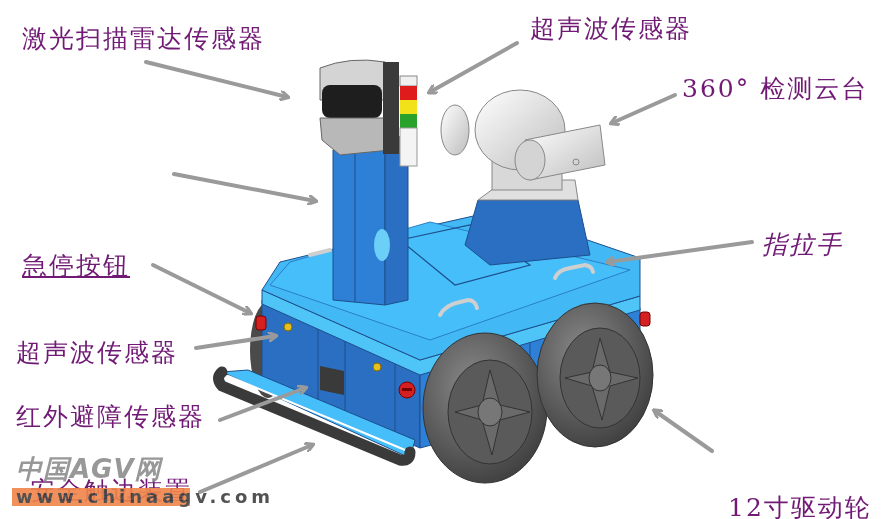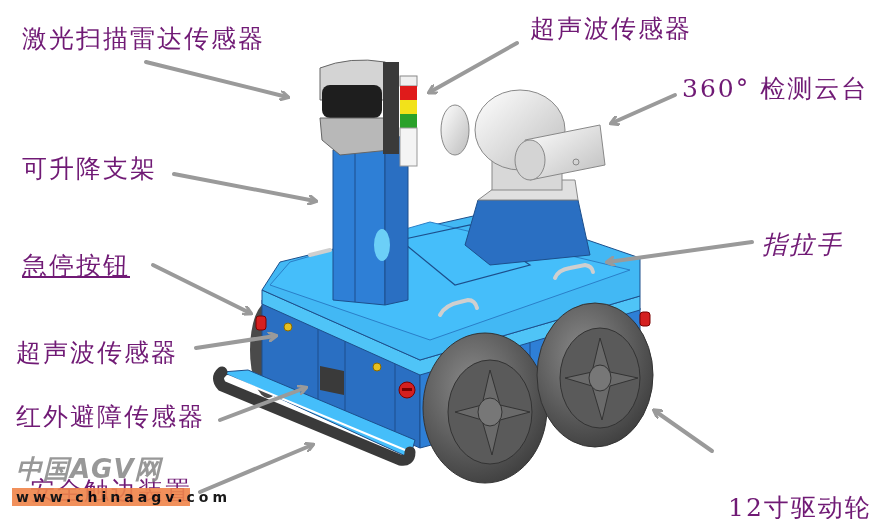--- a/index.html
+++ b/index.html
@@ -7,21 +7,21 @@
            font-family: "DejaVu Serif", "Liberation Serif", serif; }
     .stage { position: absolute; left: 0; top: 0; width: 884px; height: 519px; }
     .label { position: absolute; font-size: 25px; color: #701a75; white-space: nowrap;
              letter-spacing: 2px; line-height: 1; font-family: "DejaVu Serif", "Liberation Serif", serif; }
     svg.art { position: absolute; left: 0; top: 0; }
     .wm { position: absolute; left: 12px; top: 452px; width: 180px; height: 58px; }
     .wm-title { position: absolute; left: 4px; top: 0; font-family: "DejaVu Sans", sans-serif;
                 font-weight: bold; font-size: 26px; color: #8d8d8d; letter-spacing: 1px;
                 font-style: italic; opacity: 0.9; }
     .wm-url { position: absolute; left: 0; top: 36px; width: 178px; height: 18px; background: #f0854a;
-              color: #000000; font-family: "DejaVu Sans", sans-serif; font-size: 14px; font-weight: bold;
+              color: #404040; font-family: "DejaVu Sans", sans-serif; font-size: 18px; font-weight: bold;
               letter-spacing: 4px; line-height: 18px; padding-left: 4px; box-sizing: border-box; opacity: 0.9; }
   </style>
 </head>
 <body>
 
 <div class="stage">
 
   <svg class="art" width="884" height="519" viewBox="0 0 884 519">
     <defs>
       <marker id="ah" markerWidth="10" markerHeight="10" refX="7" refY="5" orient="auto" markerUnits="userSpaceOnUse">
@@ -147,21 +147,20 @@
       <line x1="196" y1="348" x2="275" y2="336" marker-end="url(#ah)"></line>
       <line x1="220" y1="420" x2="305" y2="388" marker-end="url(#ah)"></line>
       <line x1="200" y1="492" x2="312" y2="445" marker-end="url(#ah)"></line>
       <line x1="712" y1="451" x2="655" y2="411" marker-end="url(#ah)"></line>
     </g>
   </svg>
 
   <div class="label" style="left:22px; top:26px;">激光扫描雷达传感器</div>
   <div class="label" style="left:530px; top:16px;">超声波传感器</div>
   <div class="label" style="left:682px; top:76px;">360° 检测云台</div>
-  <div class="label" style="left:22px; top:156px;">可升降支架</div>
   <div class="label" style="left:762px; top:232px;font-style:italic;">指拉手</div>
   <div class="label" style="left:22px; top:253px;text-decoration:underline;">急停按钮</div>
   <div class="label" style="left:16px; top:340px;">超声波传感器</div>
   <div class="label" style="left:16px; top:404px;">红外避障传感器</div>
   <div class="label" style="left:30px; top:478px;">安全触边装置</div>
   <div class="label" style="left:728px; top:448px;margin-top:47px;">12寸驱动轮</div>
 
   <div class="wm">
     <div class="wm-title">中国AGV网</div>
     <div class="wm-url">www.chinaagv.com</div>

